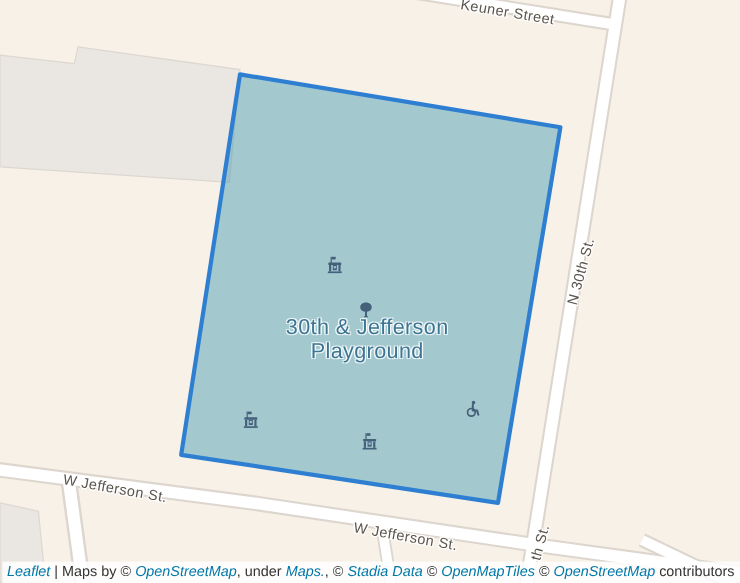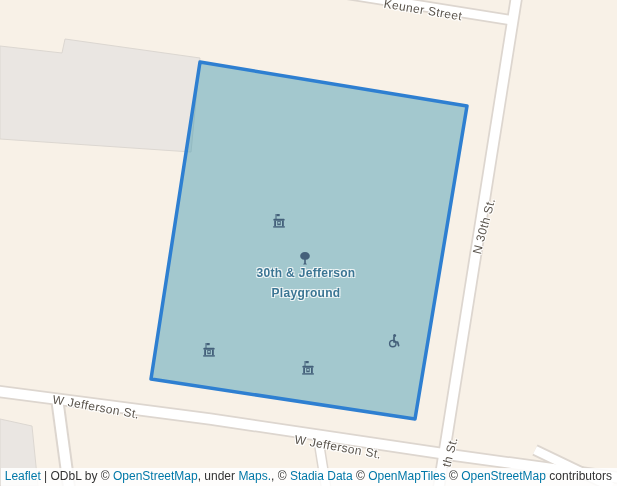--- a/index.html
+++ b/index.html
@@ -13,35 +13,34 @@
   .building{fill:var(--building-fill);stroke:var(--building-border);stroke-width:1;}
   .road-casing{stroke:var(--road-casing);fill:none;}
   .road-fill{stroke:var(--road-fill);fill:none;}
   .feature-polygon{fill:var(--polygon-fill);stroke:var(--polygon-stroke);stroke-width:3.5;stroke-linejoin:round;}
   .street-label{
     position:absolute;font-size:12px;letter-spacing:.4px;white-space:nowrap;
     color:var(--street-label);pointer-events:none;
     text-shadow:-1px -1px 0 #fff,1px -1px 0 #fff,-1px 1px 0 #fff,1px 1px 0 #fff,0 0 2px #fff;
   }
   .poi-label{
-    position:absolute;font-size:12px;letter-spacing:.3px;white-space:nowrap;
+    position:absolute;font-size:18px;letter-spacing:.3px;white-space:nowrap;
     color:var(--poi-label);pointer-events:none;
     text-shadow:-1px -1px 0 rgba(255,255,255,.75),1px -1px 0 rgba(255,255,255,.75),
                 -1px 1px 0 rgba(255,255,255,.75),1px 1px 0 rgba(255,255,255,.75);
-    font-weight:bold;
   }
   .poi-icon{position:absolute;width:16px;height:16px;color:var(--poi-icon);}
   .poi-icon svg{display:block;width:100%;height:100%;}
   .attribution{
     position:absolute;right:0;bottom:0;z-index:5;
     background:rgba(255,255,255,.85);
     padding:2px 5px 3px 4px;font-size:12px;line-height:13px;
     color:var(--attribution-text);white-space:pre;
   }
-  .attribution a{color:var(--attribution-link);text-decoration:none;cursor:pointer;}
+  .attribution a{color:var(--attribution-link);text-decoration:none;cursor:pointer;font-style:italic;}
 </style>
 </head>
 <body>
 
 <div class="map-canvas">
 
   <svg class="basemap" width="617" height="486" viewBox="0 0 617 486">
 
     <rect x="0" y="0" width="617" height="486" fill="var(--map-background)"></rect>
 
@@ -120,15 +119,15 @@
     <svg viewBox="0 0 16 16">
       <circle cx="8.6" cy="2.5" r="1.5" fill="currentColor"></circle>
       <path d="M8 4.2 L8 9 L11.6 9 L12.6 12.6" stroke="currentColor" stroke-width="1.7" fill="none" stroke-linejoin="round" stroke-linecap="round"></path>
       <circle cx="6.8" cy="10.6" r="3.2" stroke="currentColor" stroke-width="1.4" fill="none"></circle>
     </svg>
   </div>
 
   <div class="poi-label" style="left:306px;top:273px;transform:translate(-50%,-50%);">30th &amp; Jefferson</div>
   <div class="poi-label" style="left:306px;top:293px;transform:translate(-50%,-50%);text-align:center;">Playground</div>
 
-  <div class="attribution"><a>Leaflet</a><span> | ODbL by © </span><a>OpenStreetMap</a><span>, under </span><a>Maps.</a><span>, © </span><a>Stadia Data</a><span> © </span><a>OpenMapTiles</a><span> © </span><a>OpenStreetMap</a><span> contributors</span></div>
+  <div class="attribution"><a>Leaflet</a><span> | Maps by © </span><a>OpenStreetMap</a><span>, under </span><a>Maps.</a><span>, © </span><a>Stadia Data</a><span> © </span><a>OpenMapTiles</a><span> © </span><a>OpenStreetMap</a><span> contributors</span></div>
 
 </div>
 
 </body></html>

